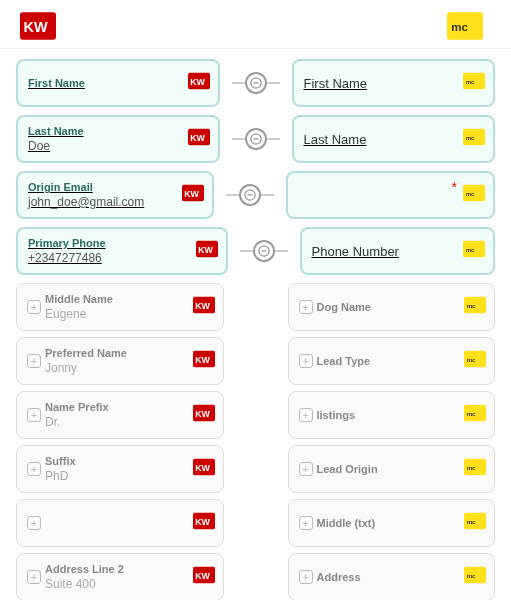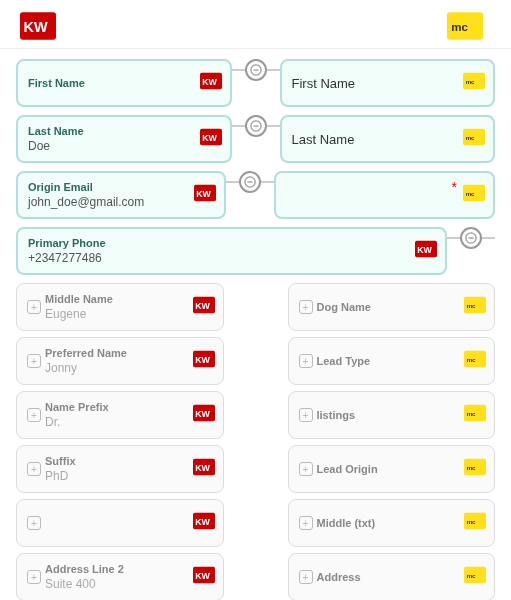--- a/index.html
+++ b/index.html
@@ -53,23 +53,24 @@
       color: #333;
     }
 
     .content {
       padding: 10px 16px;
     }
 
     
     .mapped-row {
       display: flex;
-      align-items: flex-start;
+      align-items: center;
       margin-bottom: 8px;
-      gap: 0;
+      gap: 12px;
+      text-decoration: underline;
     }
 
     .field-box {
       flex: 1;
       border: 2px solid #b2dfdb;
       border-radius: 8px;
       background: #f0fdf8;
       padding: 6px 10px;
       min-height: 48px;
       position: relative;
@@ -335,20 +336,28 @@
     </div>
     <div class="connector">
       <div class="connector-line"></div>
       <div class="connector-icon">
         <svg viewBox="0 0 14 14" fill="none" xmlns="http://www.w3.org/2000/svg">
           <circle cx="7" cy="7" r="6" stroke="#999" stroke-width="1.5" fill="white"></circle>
           <line x1="4" y1="7" x2="10" y2="7" stroke="#999" stroke-width="1.5"></line>
         </svg>
       </div>
     </div>
+    <div class="field-box-right" style="position:relative; padding-right:36px;">
+
+      <span class="field-right-label">Phone Number</span>
+      <span style="position:absolute; right:8px; top:50%; transform:translateY(-50%);"><svg width="22" height="18" viewBox="0 0 50 38" fill="none" xmlns="http://www.w3.org/2000/svg">
+    <rect width="50" height="38" rx="4" fill="#FFE01B"></rect>
+    <text x="6" y="26" font-size="14" font-weight="900" fill="#333" font-family="Arial">mc</text>
+  </svg></span>
+    </div>
   </div>
     </div>
 
   <div class="unmapped-section" style="margin-top:4px;">
     <div class="unmapped-col" id="unmapped-left">
         <div class="unmapped-field" style="position: relative; padding-right: 36px;">
     <div class="field-with-icon">
       <span class="plus-icon">+</span>
       <div>
         <div class="unmapped-field-label">Middle Name</div>

